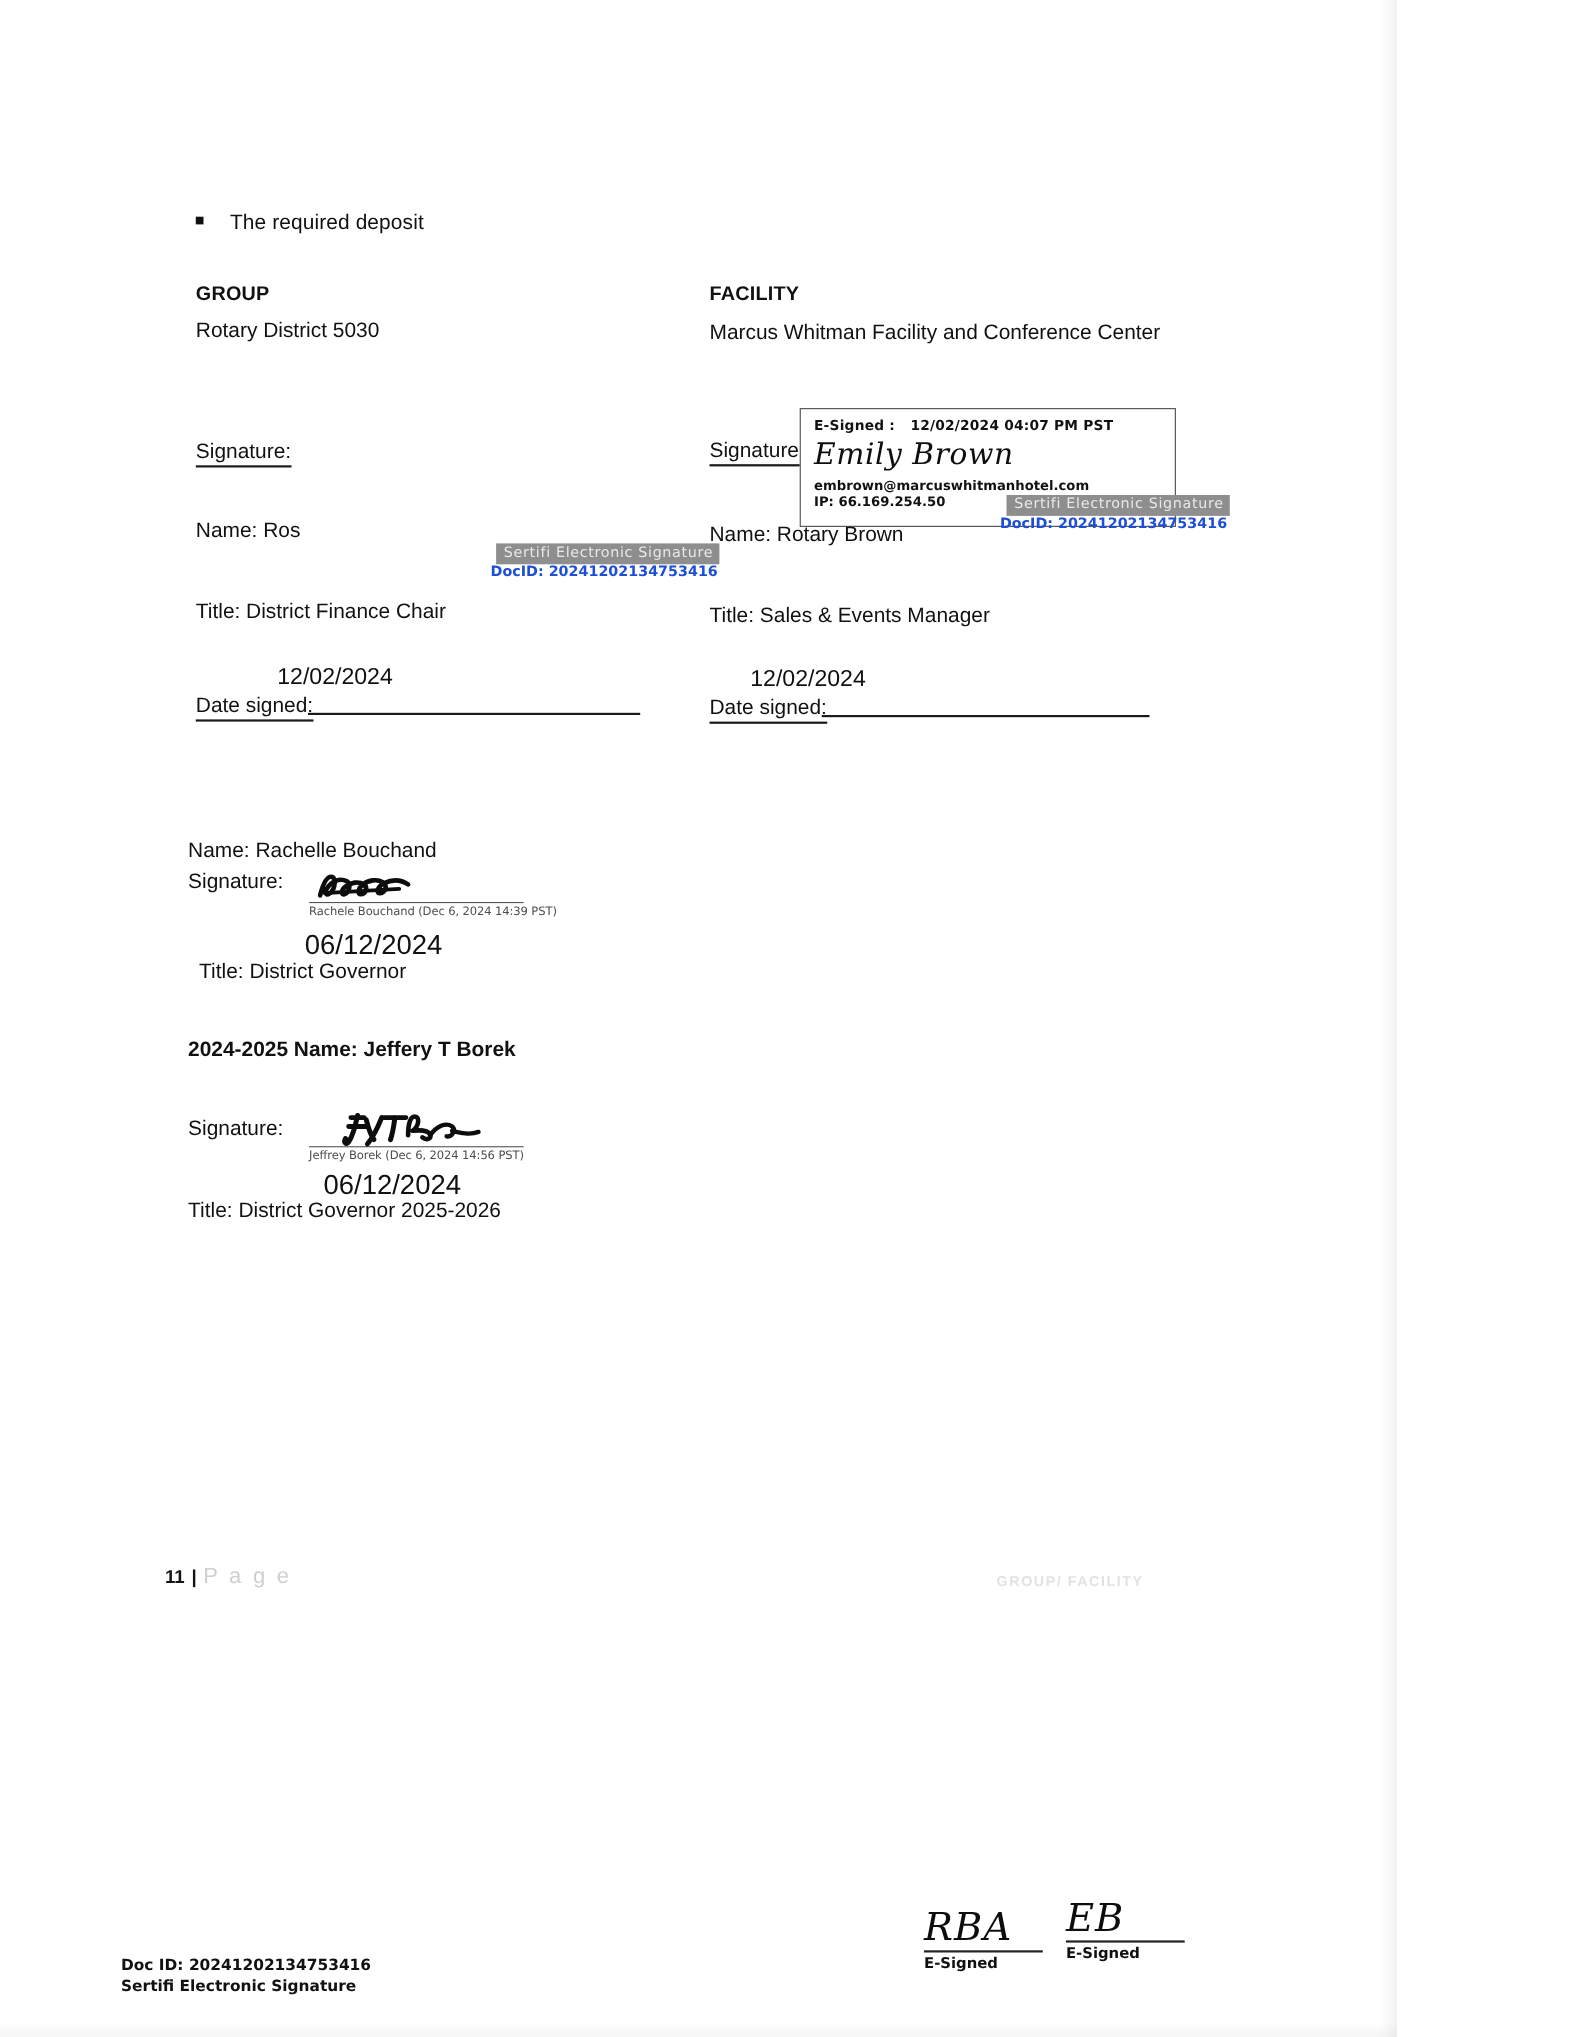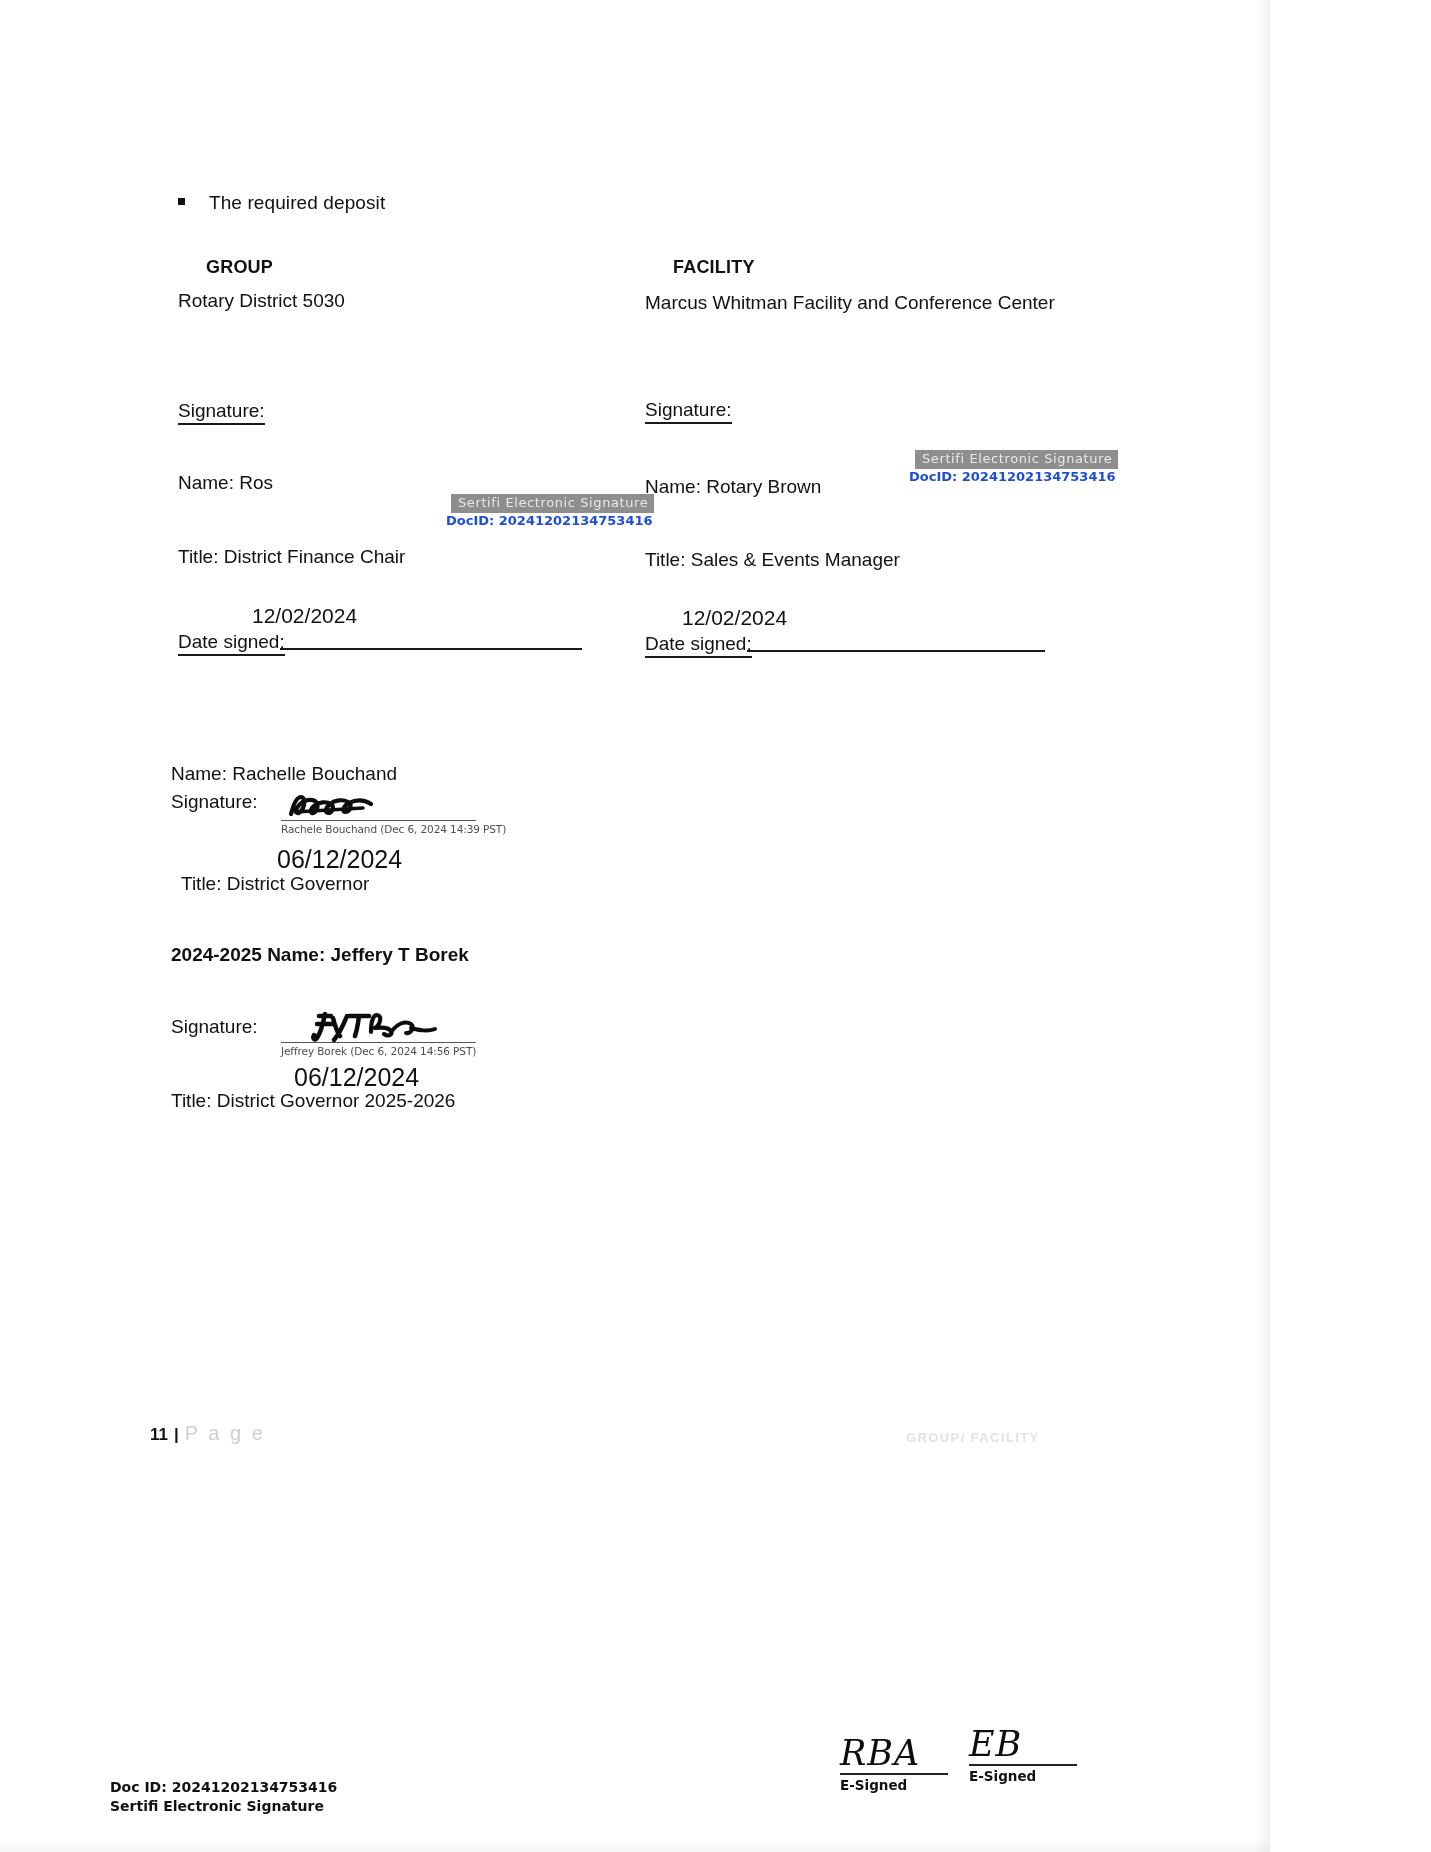--- a/index.html
+++ b/index.html
@@ -55,21 +55,20 @@
   .bullet-text {
     font-size: 19px;
     letter-spacing: 0.1px;
   }
 
   
   .col-head {
     font-size: 18px;
     font-weight: bold;
     letter-spacing: 0.2px;
-    margin-left: 28px;
   }
   .col-value {
     font-size: 19px;
   }
 
   
   .sig-label {
     font-size: 19px;
     border-bottom: 2px solid #1a1a1a;
     display: inline-block;
@@ -250,20 +249,28 @@
 
   <div class="abs name-row" style="left:178px; top:472px;">Name:  Ros</div>
   <div class="abs title-row" style="left:178px; top:546px;">Title: District Finance Chair</div>
 
   <div class="abs date-value" style="left:252px; top:604px;">12/02/2024</div>
   <div class="abs date-signed-label" style="left:178px; top:631px;">Date signed:</div>
   <div class="abs date-rule" style="left:280px; top:648px; width:302px;"></div>
 
   <div class="abs sig-label" style="left:645px; top:399px;">Signature:</div>
 
+  <div class="abs esign-box" style="left:727px; top:371px; width:342px; height:108px;">
+    <div class="esign-head">
+      <span class="lbl">E-Signed :</span><span>12/02/2024 04:07 PM PST</span>
+    </div>
+    <div class="esign-script" style="margin-top:4px;">Emily Brown</div>
+    <div class="esign-meta" style="margin-top:5px;">embrown@marcuswhitmanhotel.com</div>
+    <div class="esign-meta" style="margin-top:0;">IP: 66.169.254.50</div>
+  </div>
 
   <div class="abs sertifi-ribbon" style="left:915px; top:450px;">Sertifi Electronic Signature</div>
   <div class="abs docid-line" style="left:909px; top:468px;">DocID: 20241202134753416</div>
 
   <div class="abs name-row" style="left:645px; top:476px;">Name: Rotary Brown</div>
   <div class="abs title-row" style="left:645px; top:549px;">Title: Sales &amp; Events Manager</div>
 
   <div class="abs date-value" style="left:682px; top:606px;">12/02/2024</div>
   <div class="abs date-signed-label" style="left:645px; top:633px;">Date signed:</div>
   <div class="abs date-rule" style="left:747px; top:650px; width:298px;"></div>

